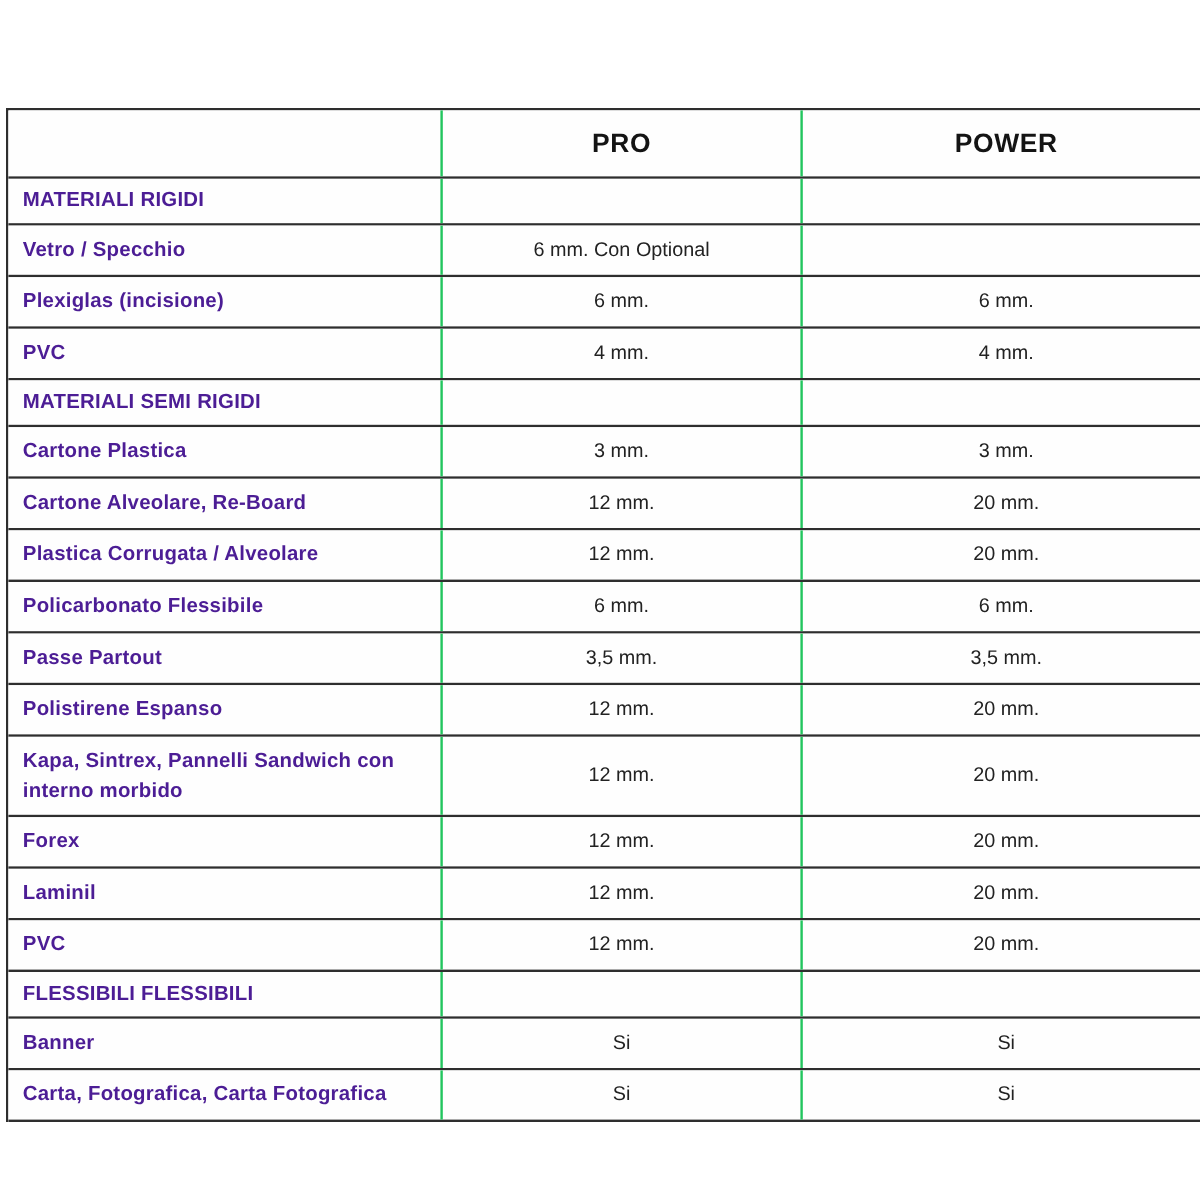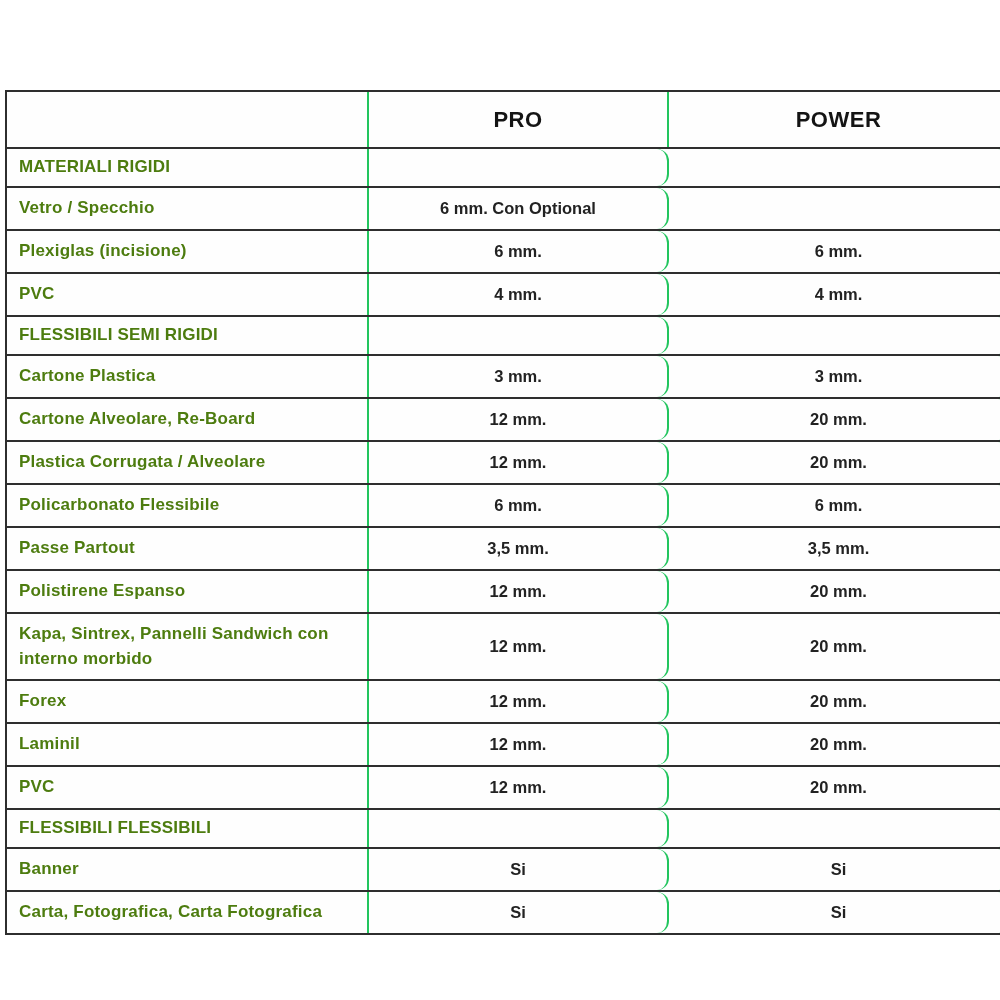--- a/index.html
+++ b/index.html
@@ -42,29 +42,28 @@
     align-items: center;
     overflow: hidden;
   }
   .td.label {
     justify-content: flex-start;
     padding: 0 14px 0 12px;
     font-weight: bold;
     font-size: 17px;
     letter-spacing: 0.2px;
     line-height: 1.45;
-    color: #4d7c0f;
+    color: #4c1d95;
   }
   .td.val {
     justify-content: center;
     text-align: center;
     font-size: 16.5px;
-    font-weight: bold;
+    font-weight: normal;
     color: #222222;
-    border-radius: 12px;
   }
   .td.hcell {
     justify-content: center;
     font-weight: bold;
     font-size: 22px;
     letter-spacing: 0.5px;
     color: #141414;
   }
 </style>
 </head>
@@ -97,21 +96,21 @@
       <div class="td val">6 mm.</div>
     </div>
 
     <div class="tr">
       <div class="td label">PVC</div>
       <div class="td val">4 mm.</div>
       <div class="td val">4 mm.</div>
     </div>
 
     <div class="tr section">
-      <div class="td label">FLESSIBILI SEMI RIGIDI</div>
+      <div class="td label">MATERIALI SEMI RIGIDI</div>
       <div class="td val"></div>
       <div class="td val"></div>
     </div>
 
     <div class="tr">
       <div class="td label">Cartone Plastica</div>
       <div class="td val">3 mm.</div>
       <div class="td val">3 mm.</div>
     </div>
 

